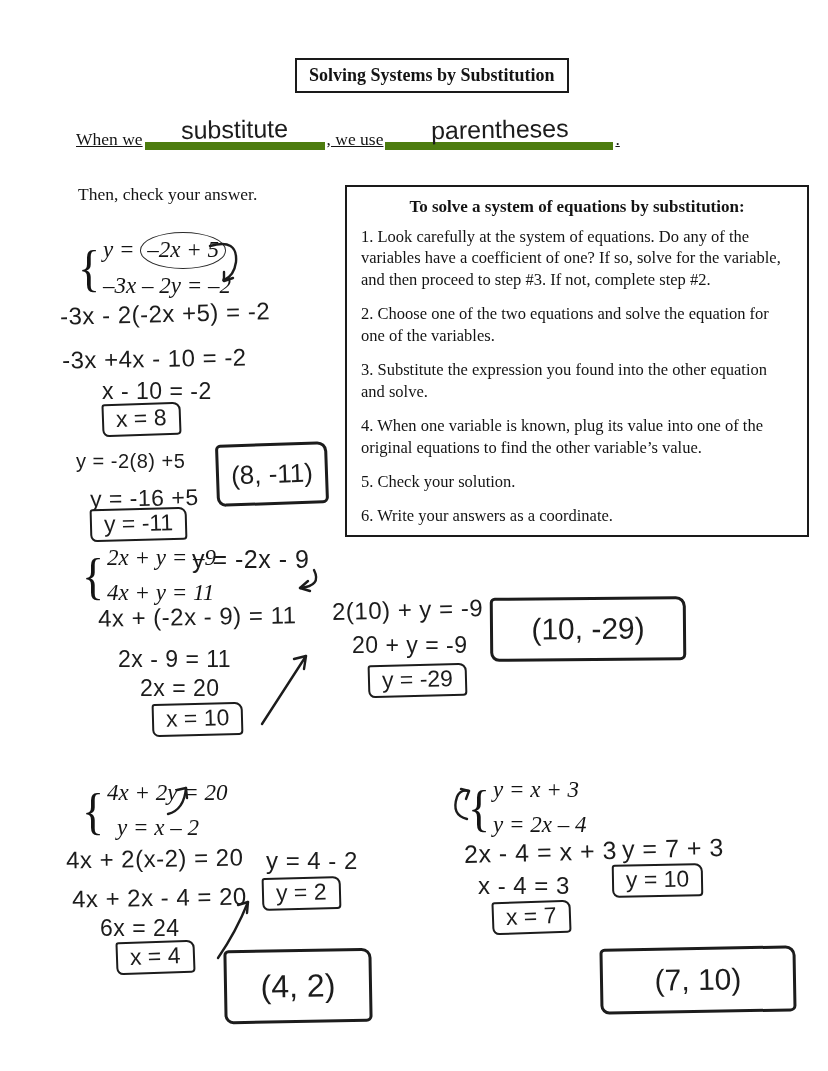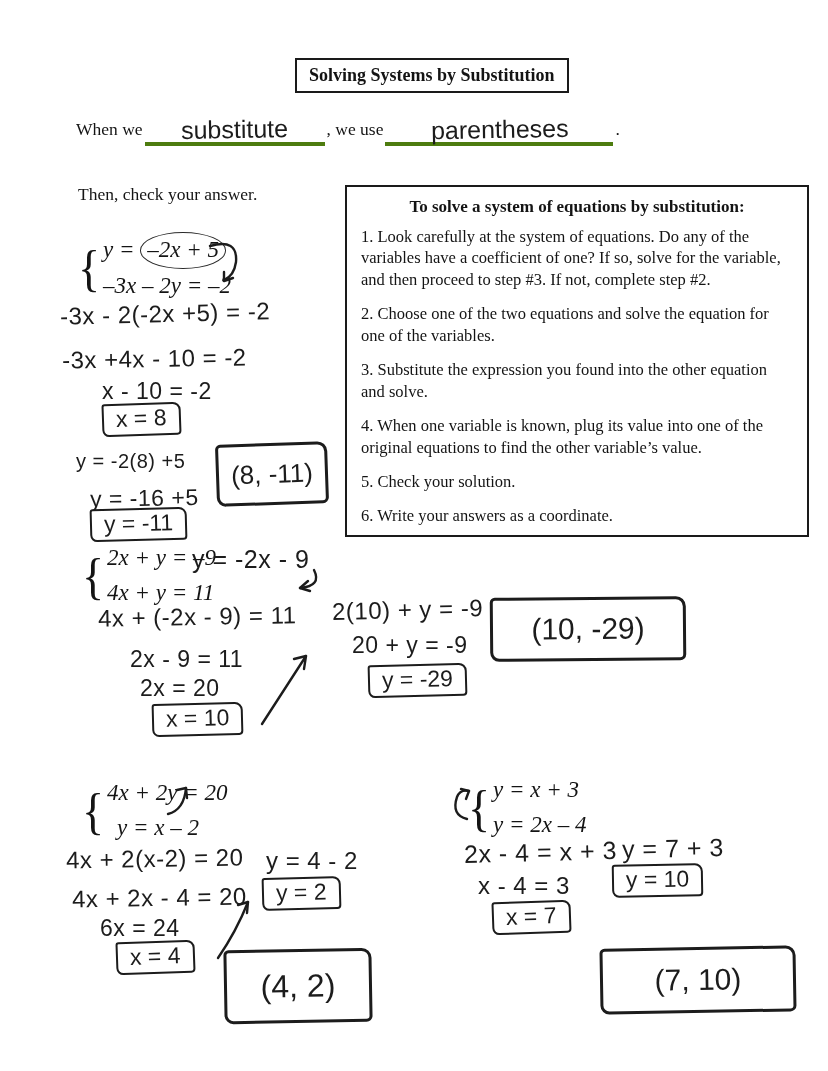--- a/index.html
+++ b/index.html
@@ -10,22 +10,22 @@
     font-family:"Liberation Serif", serif; color:#141414;padding-left:40px;
   }
   .abs { position:absolute; }
   .serif { font-family:"Liberation Serif", serif; color:#141414; }
   .hw { font-family: cursive, sans-serif; color:#1c1c1c; white-space:nowrap; }
   .hw-line { font-size:22px; letter-spacing:0.5px; }
   .title-box {
     border:2px solid #1a1a1a; padding:5px 12px;
     font-weight:bold; font-size:18px; background:#fff;
   }
-  .fill-line { display:flex; align-items:center; font-size:17.5px; }
-  .blank { display:inline-block; border-bottom:4px solid #4d7c0f; text-align:center; }
+  .fill-line { display:flex; align-items:flex-end; font-size:17.5px;text-decoration:underline; }
+  .blank { display:inline-block; border-bottom:8px solid #4d7c0f; text-align:center; }
   .blank .hw { font-size:25px; display:inline-block; transform:translateY(2px); }
   .directions { font-size:17.5px; line-height:1.25; }
   .steps-box {
     border:2px solid #1a1a1a; width:464px; height:352px;
     padding:10px 14px 6px 14px; background:#fff;
   }
   .steps-title { text-align:center; font-weight:bold; font-size:17px; margin-bottom:9px; }
   .step { font-size:16.5px; line-height:1.3; margin-bottom:13px; }
   .system { display:flex; align-items:center; }
   .brace { font-size:46px; font-weight:300; line-height:0.9; transform:scaleY(1.1); margin-right:3px; }
@@ -120,21 +120,21 @@
       <span>4x + y = 11</span>
     </span>
   </div>
   <div class="abs hw hw-line" style="left:192px; top:545px; font-size:25px;">y = -2x - 9</div>
   <svg class="abs stroke" style="left:292px; top:568px;" width="30" height="26">
     <path d="M22,2 q8,16 -14,18"></path>
     <path d="M8,20 l8,-7 M8,20 l10,3"></path>
   </svg>
 
   <div class="abs hw hw-line" style="left:98px; top:603px; font-size:24px; transform:rotate(-1deg);">4x + (-2x - 9) = 11</div>
-  <div class="abs hw hw-line" style="left:130px; top:646px; font-size:23px;">2x - 9 = 11</div>
+  <div class="abs hw hw-line" style="left:118px; top:646px; font-size:23px;">2x - 9 = 11</div>
   <div class="abs hw hw-line" style="left:140px; top:675px; font-size:23px;">2x = 20</div>
 
   <div class="abs sketchbox" style="left:152px; top:703px; transform:rotate(-1.5deg);">
     <span class="hw">x = 10</span>
   </div>
 
   <svg class="abs stroke" style="left:258px; top:648px;" width="56" height="80">
     <path d="M4,76 Q26,42 48,8"></path>
     <path d="M48,8 l-12,3 M48,8 l-2,13"></path>
   </svg>

